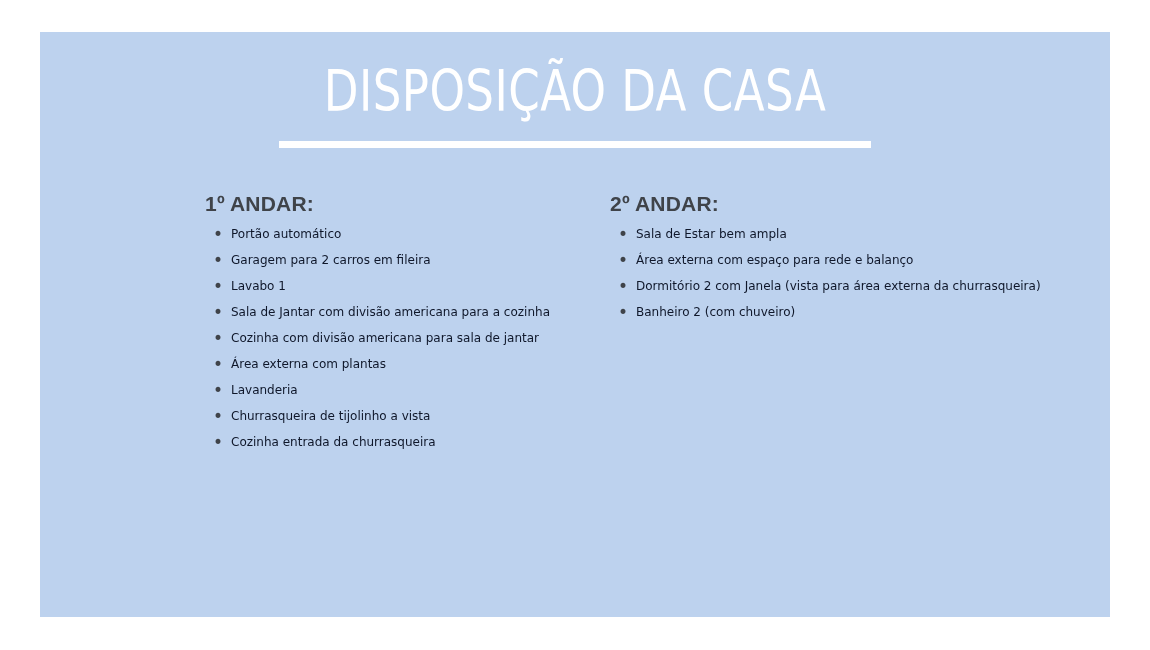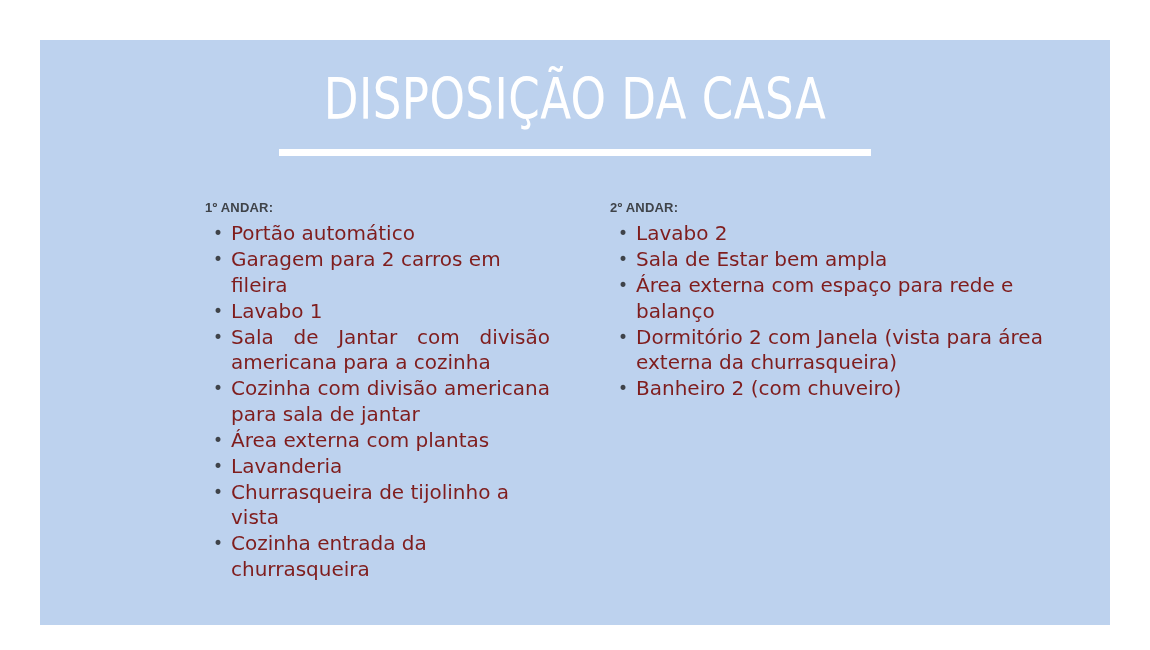--- a/index.html
+++ b/index.html
@@ -9,21 +9,21 @@
   }
   body {
     width: 1150px;
     height: 650px;
     overflow: hidden;
     font-family: "Liberation Sans", sans-serif;
   }
   .slide-frame {
     position: absolute;
     left: 0;
-    top: 8px;
+    top: 0;
     width: 1150px;
     height: 552px;
     background: #ffffff;
   }
   .slide {
     position: absolute;
     left: 40px;
     top: 32px;
     width: 1070px;
     height: 585px;
@@ -68,37 +68,37 @@
   .col-left {
     width: 520px;
     padding-left: 165px;
   }
   .col-right {
     width: 550px;
     padding-left: 50px;
   }
   .col-heading {
     font-family: "Liberation Sans", sans-serif;
-    font-size: 13px;
+    font-size: 21px;
     font-weight: bold;
     color: #3f4349;
     margin: 0 0 6px 0;
     letter-spacing: 0.2px;
   }
   ul.items {
     list-style: none;
     margin: 0;
     padding: 0;
   }
   ul.items li {
     position: relative;
     font-family: "DejaVu Sans", sans-serif;
-    font-size: 20px;
+    font-size: 12px;
     line-height: 25.5px;
-    color: #7f1d1d;
+    color: #0f172a;
     padding-left: 26px;
     margin-bottom: 0.5px;
   }
   ul.items li::before {
     content: "\2022";
     position: absolute;
     left: 8px;
     top: 0;
     font-size: 17px;
     line-height: 25.5px;
@@ -140,21 +140,20 @@
           <li class="nojustify">Área externa com plantas</li>
           <li class="nojustify">Lavanderia</li>
           <li class="nojustify">Churrasqueira de tijolinho a vista</li>
           <li class="nojustify">Cozinha entrada da churrasqueira</li>
         </ul>
       </div>
 
       <div class="column col-right">
         <div class="col-heading">2º ANDAR:</div>
         <ul class="items">
-          <li>Lavabo 2</li>
           <li>Sala de Estar bem ampla</li>
           <li>Área externa com espaço para rede e balanço</li>
           <li>Dormitório 2 com Janela (vista para área externa da churrasqueira)</li>
           <li>Banheiro 2 (com chuveiro)</li>
         </ul>
       </div>
 
     </div>
   </div>
 </div>

